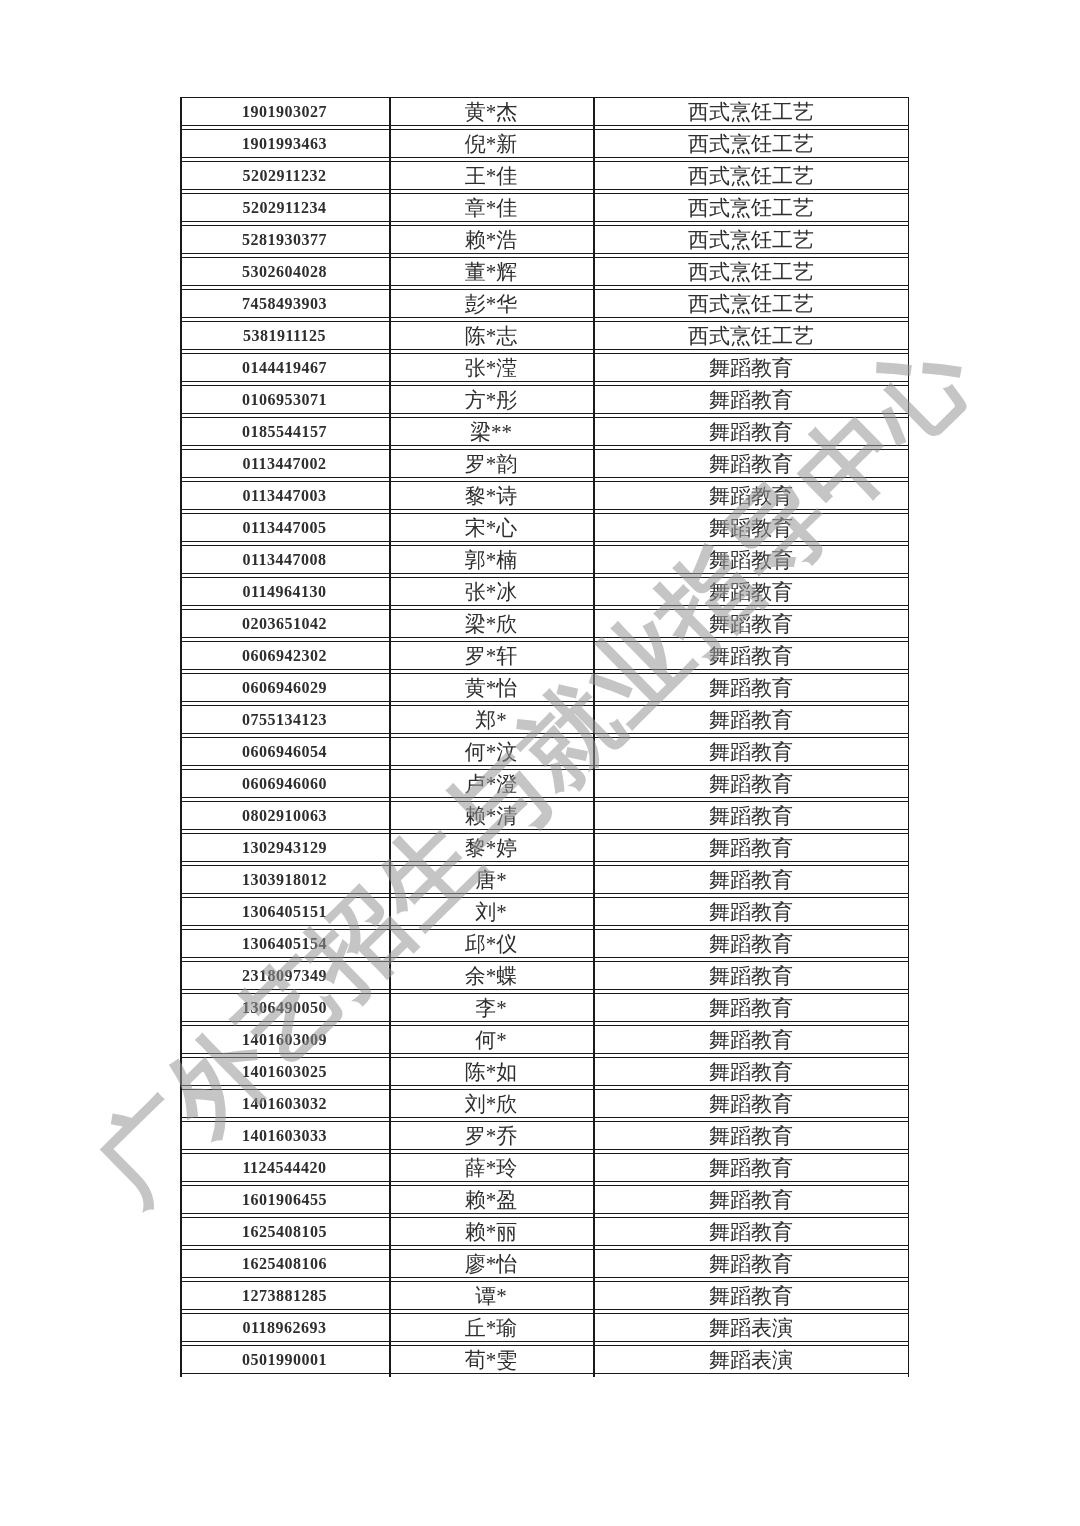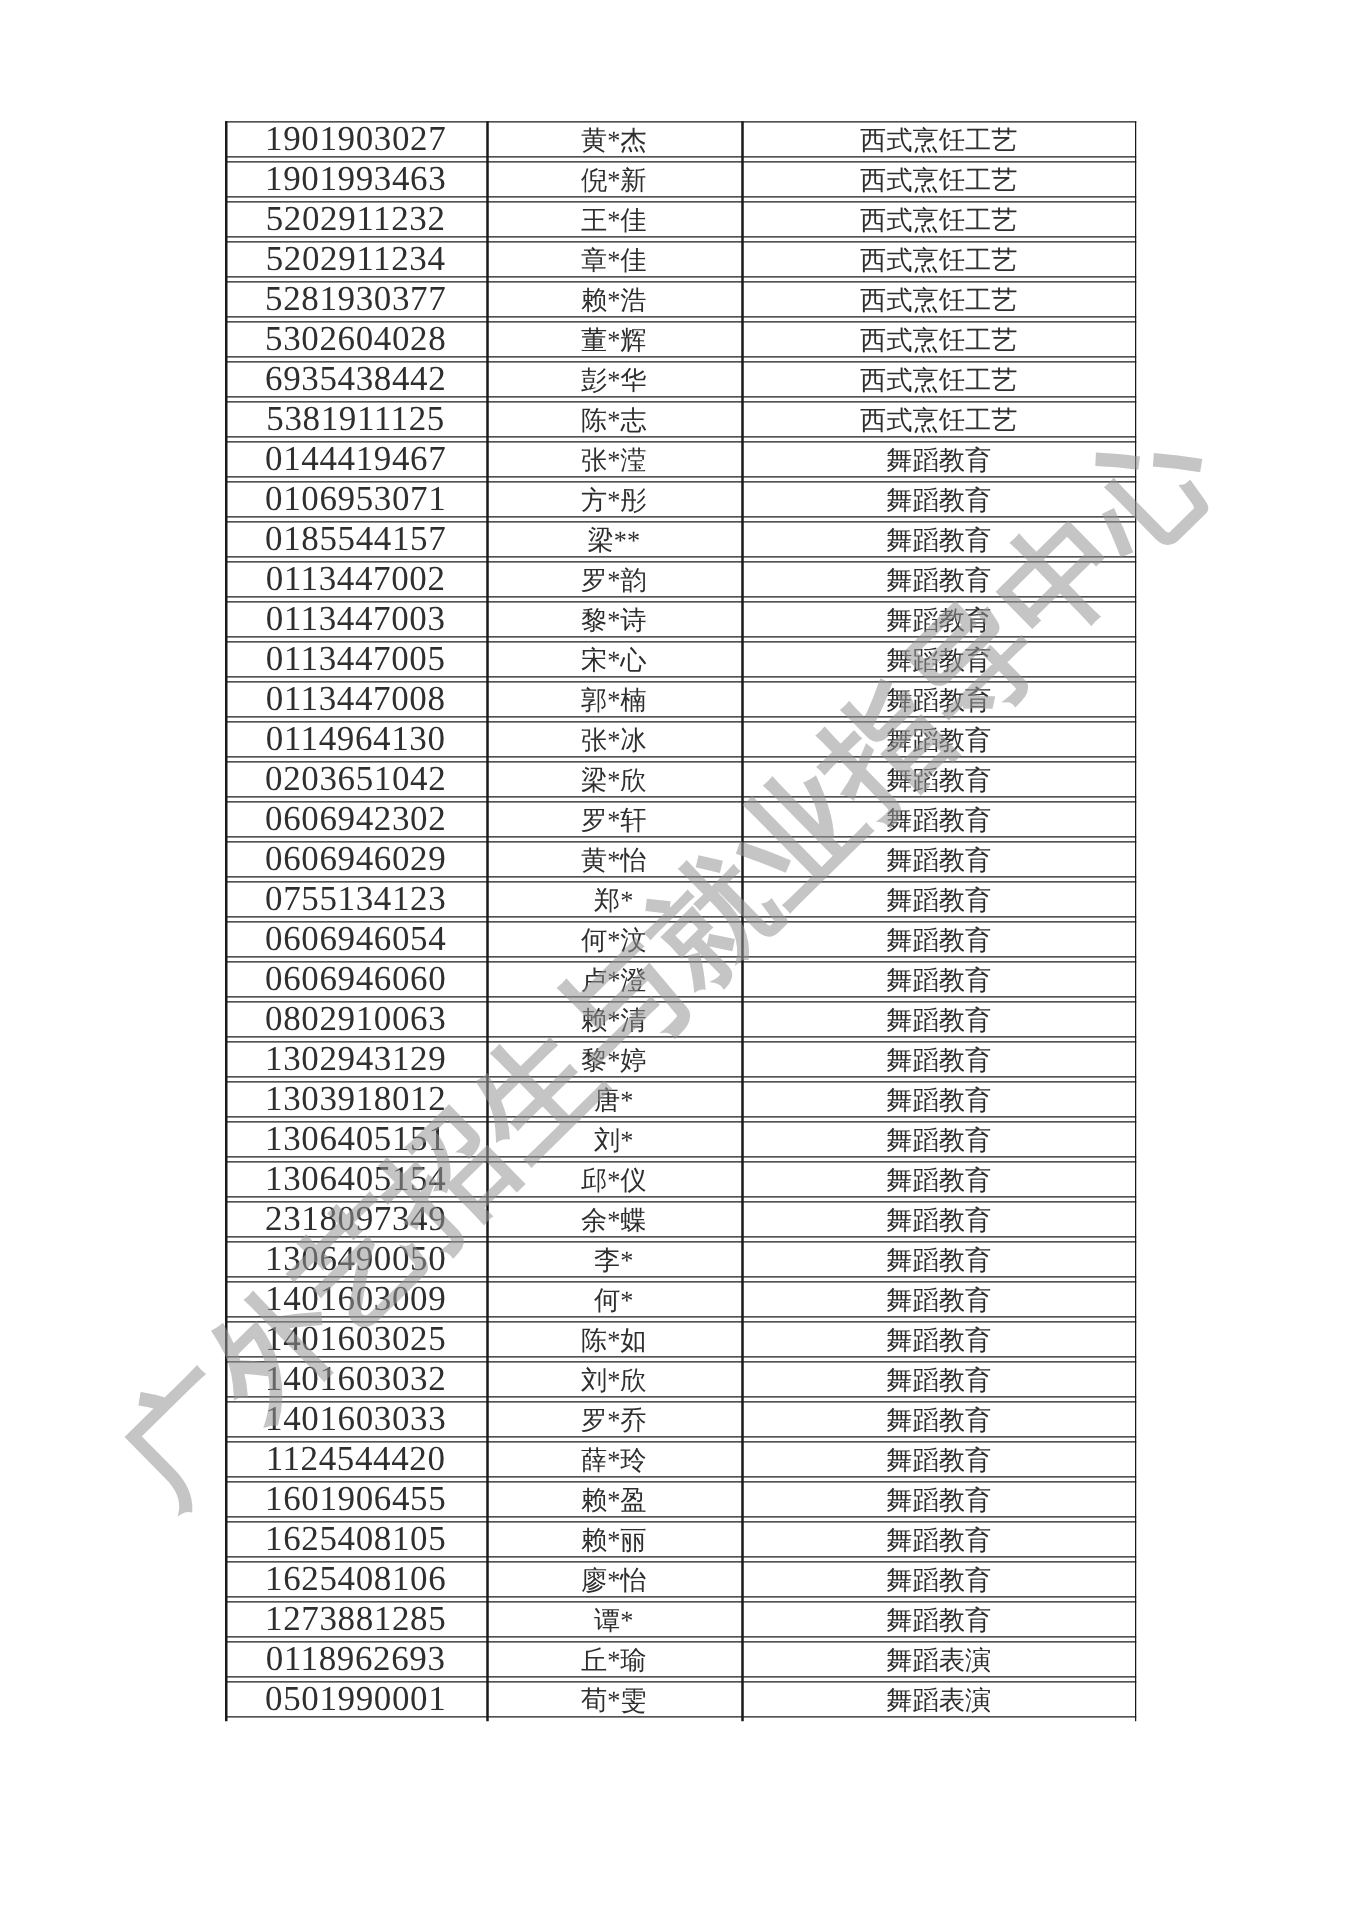--- a/index.html
+++ b/index.html
@@ -38,22 +38,23 @@
     height:27px;
     display:flex;
     align-items:center;
     justify-content:center;
     font-size:21px;
     color:var(--text-color);
     white-space:nowrap;
     overflow:visible;
   }
   .cell.id{
-    font-size:28px;
+    font-size:16px;
     letter-spacing:0.5px;
+    font-weight:bold;
   }
   
   .vline{
     position:absolute;
     top:0;bottom:0;
     width:1.5px;
     background:var(--border-color);
   }
   .vline.v0{left:0;}
   .vline.v1{left:209px;}
@@ -106,21 +107,21 @@
         <div class="cell id">5281930377</div>
         <div class="cell name">赖*浩</div>
         <div class="cell major">西式烹饪工艺</div>
       </div>
       <div class="row">
         <div class="cell id">5302604028</div>
         <div class="cell name">董*辉</div>
         <div class="cell major">西式烹饪工艺</div>
       </div>
       <div class="row">
-        <div class="cell id">6935438442</div>
+        <div class="cell id">7458493903</div>
         <div class="cell name">彭*华</div>
         <div class="cell major">西式烹饪工艺</div>
       </div>
       <div class="row">
         <div class="cell id">5381911125</div>
         <div class="cell name">陈*志</div>
         <div class="cell major">西式烹饪工艺</div>
       </div>
       <div class="row">
         <div class="cell id">0144419467</div>

